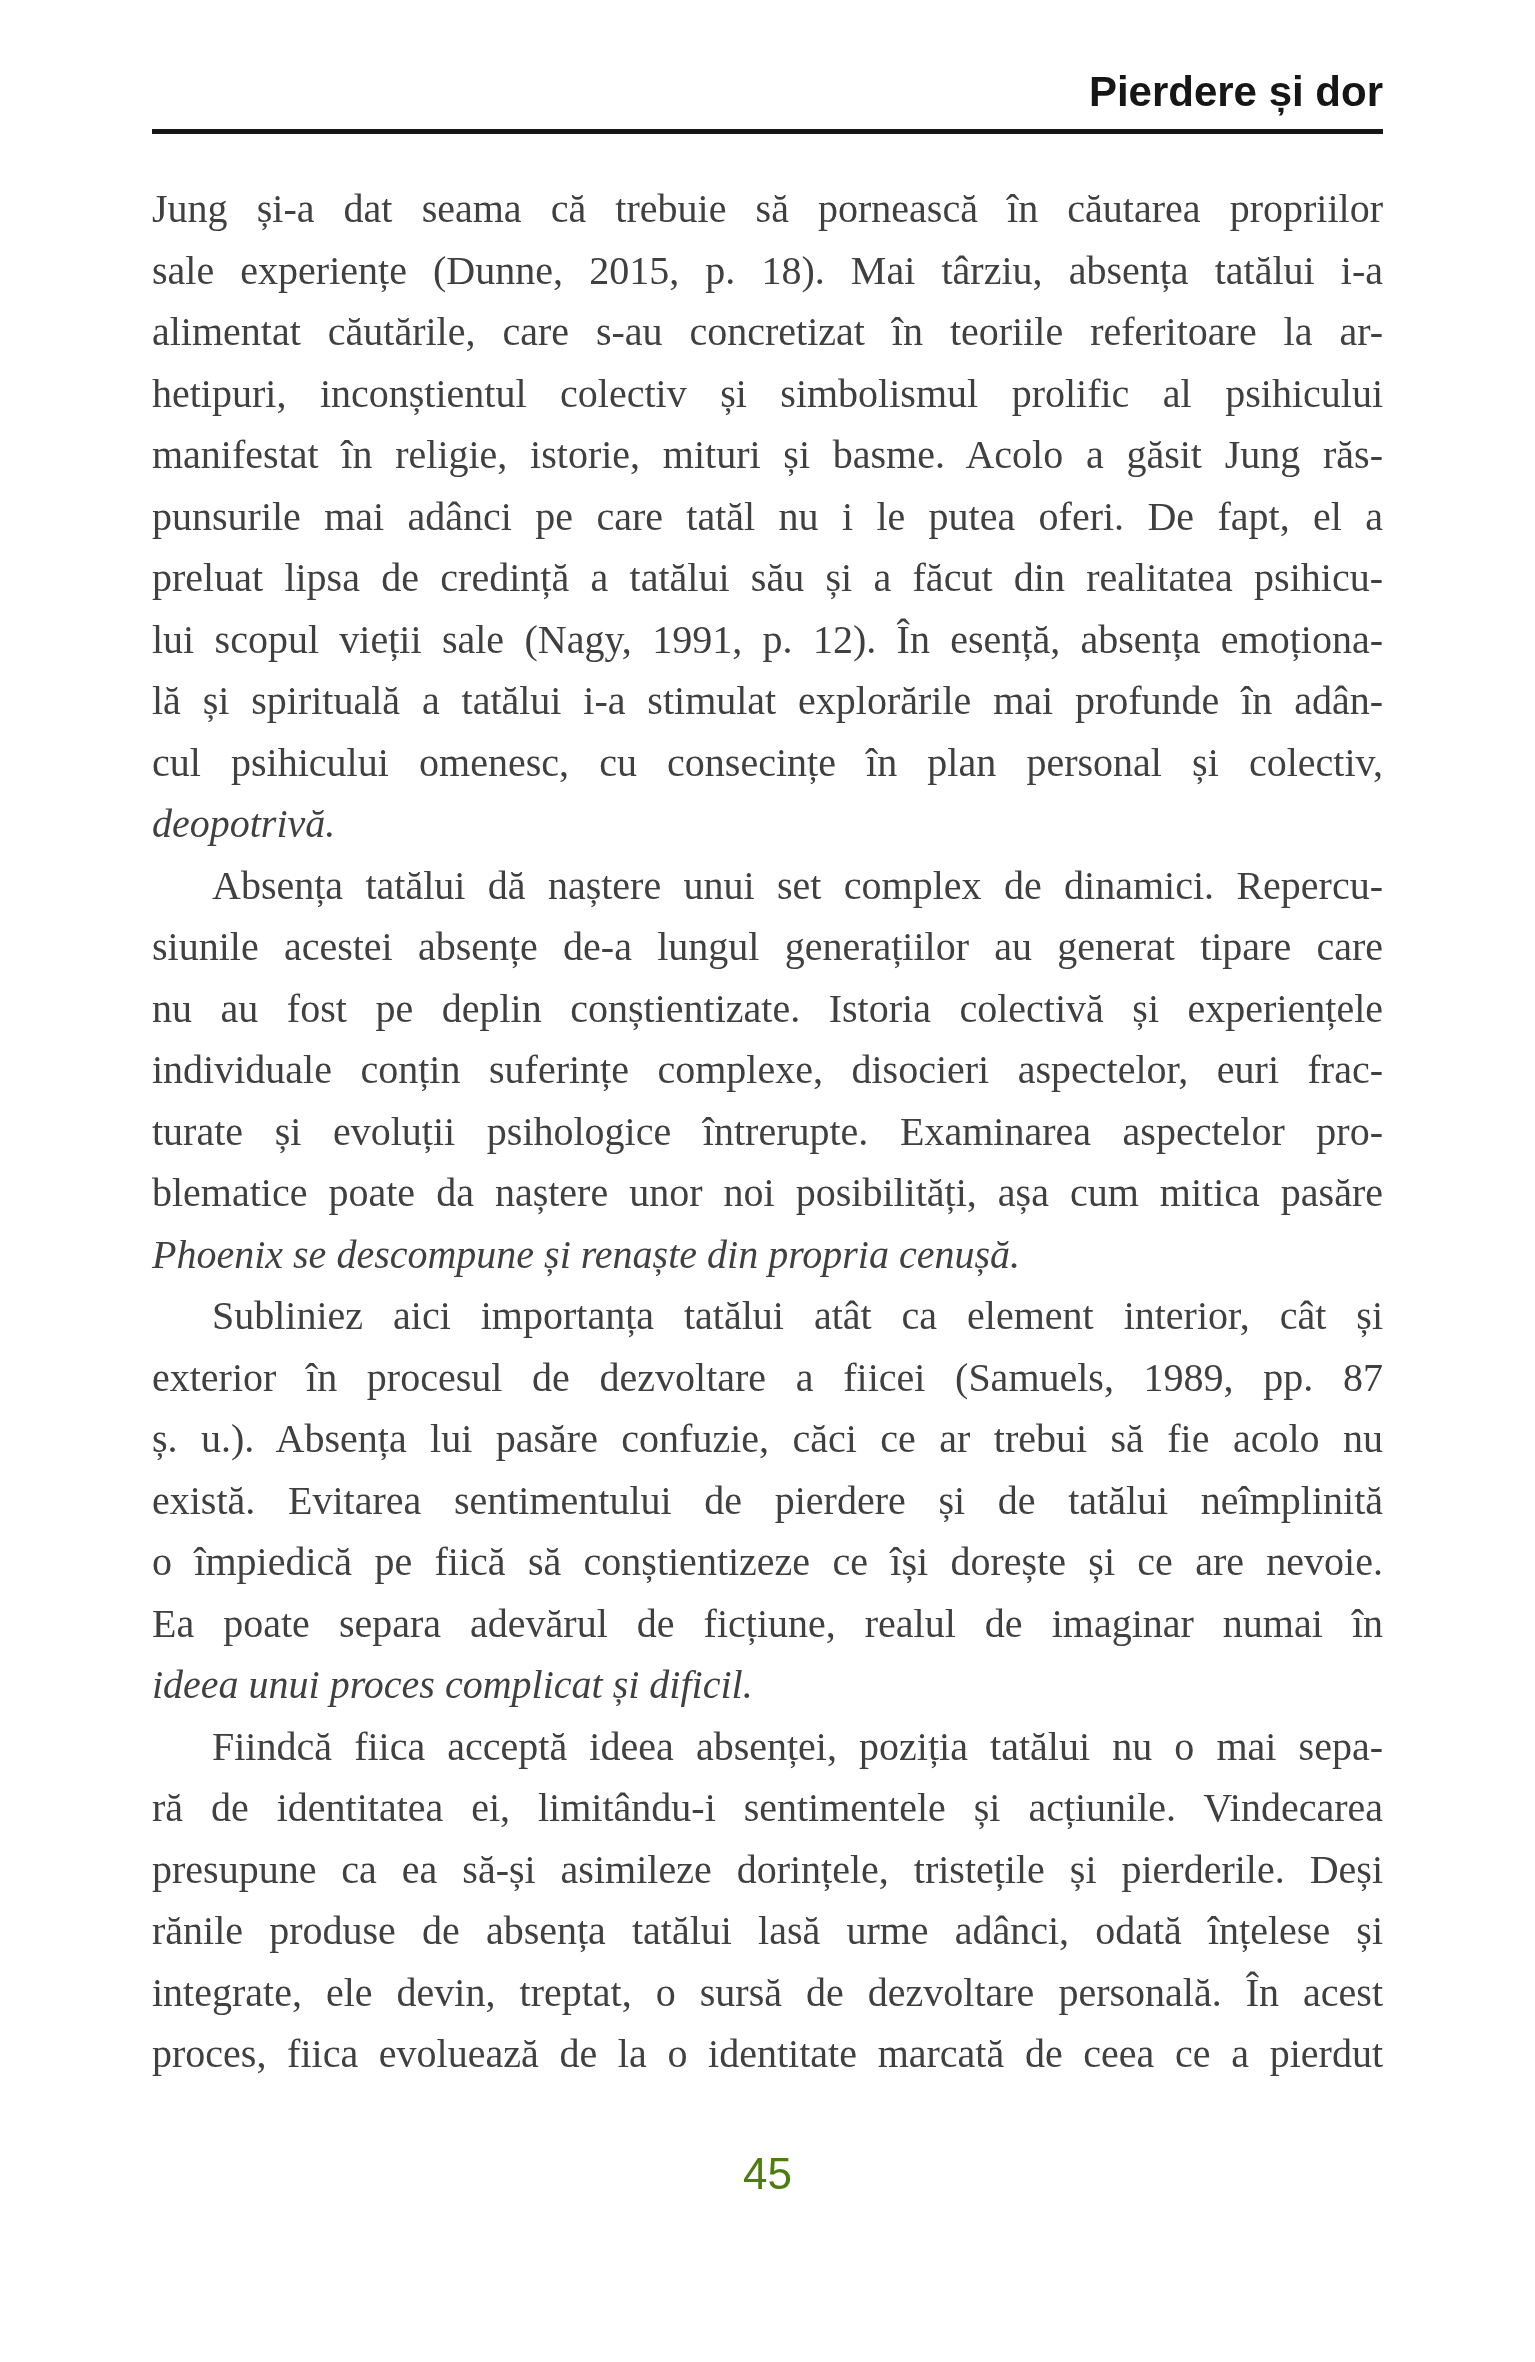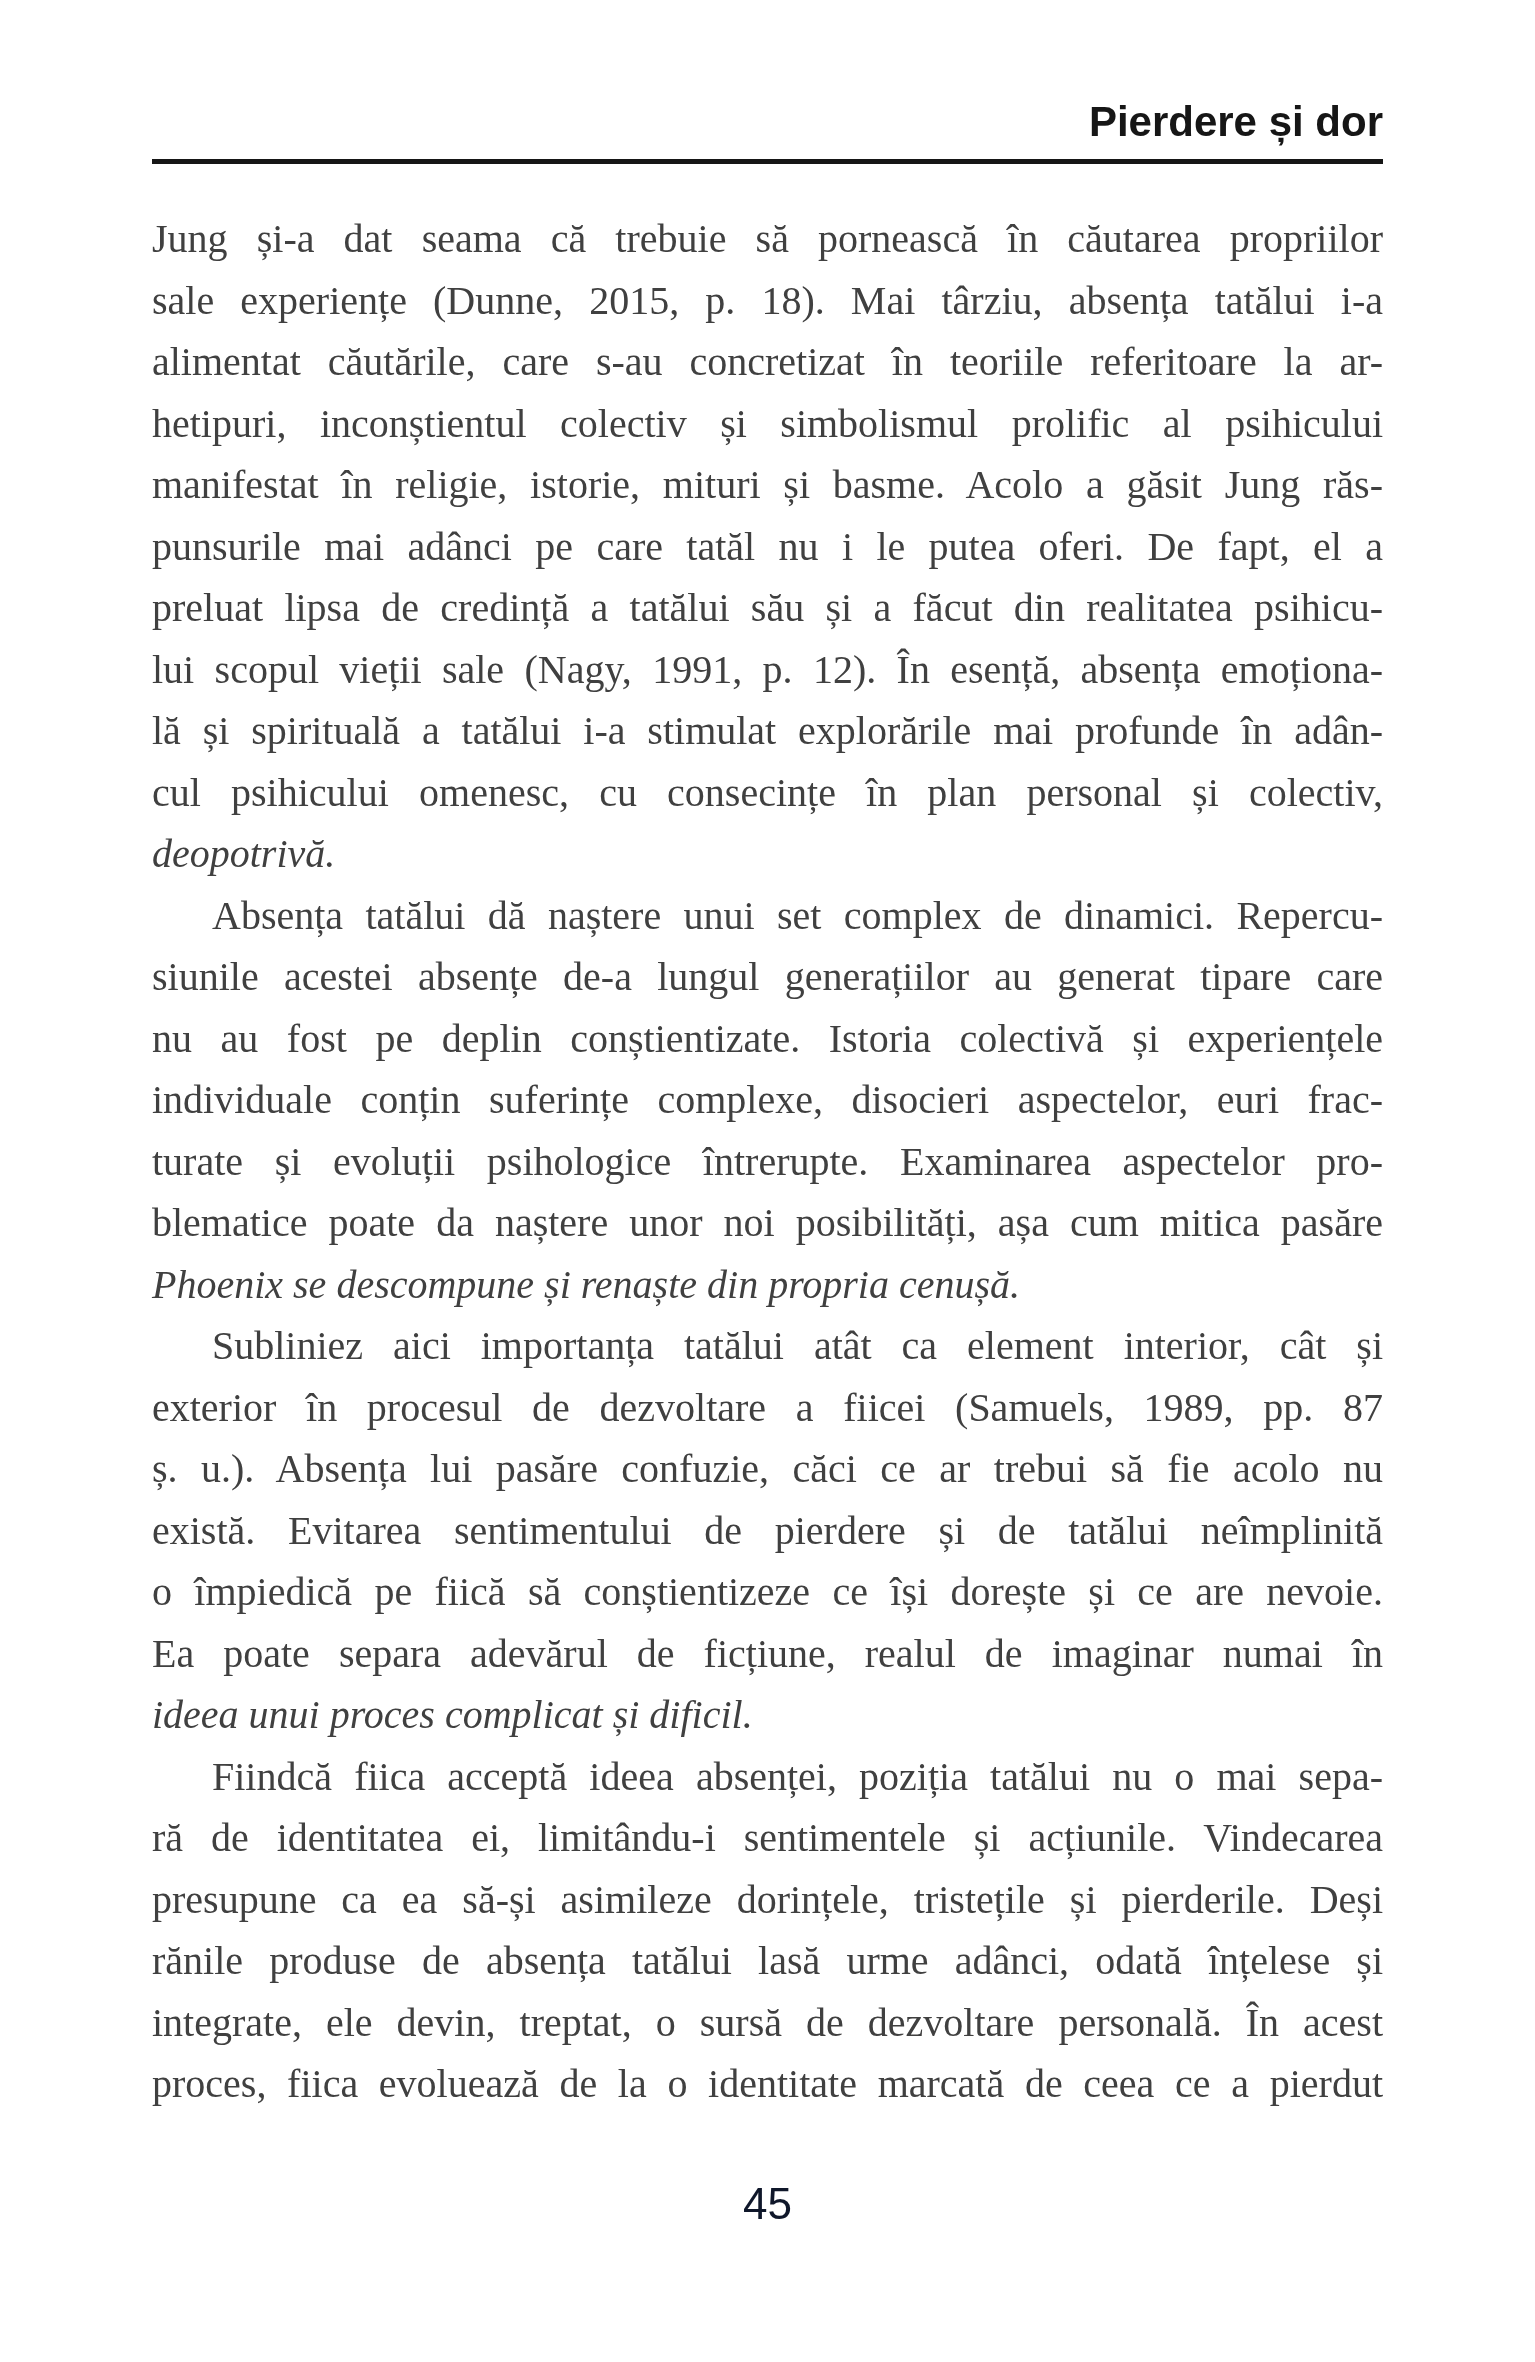--- a/index.html
+++ b/index.html
@@ -13,21 +13,21 @@
     overflow: hidden;
     margin: 0 auto;
   }
   .content {
     position: absolute;
     left: 152px;
     top: 0;
     width: 1231px;
   }
   .running-head {
-    margin-top: 100px;
+    margin-top: 70px;
     font-family: "Liberation Sans", sans-serif;
     font-weight: 700;
     font-size: 42px;
     line-height: 44px;
     text-align: right;
     letter-spacing: 0px;
     color: #161616;
   }
   .rule {
     margin-top: 15px;
@@ -52,21 +52,21 @@
   .line-indent {
     text-indent: 60px;
   }
   .page-number {
     margin-top: 66px;
     font-family: "Liberation Sans", sans-serif;
     font-weight: 400;
     font-size: 44px;
     line-height: 46px;
     text-align: center;
-    color: #0f172a;
+    color: #4d7c0f;
   }
 </style>
 </head>
 <body>
 
 <div class="page">
   <div class="content">
     <div class="running-head">Pierdere și dor</div>
     <div class="rule"></div>
     <div class="body-text" id="body-text">

